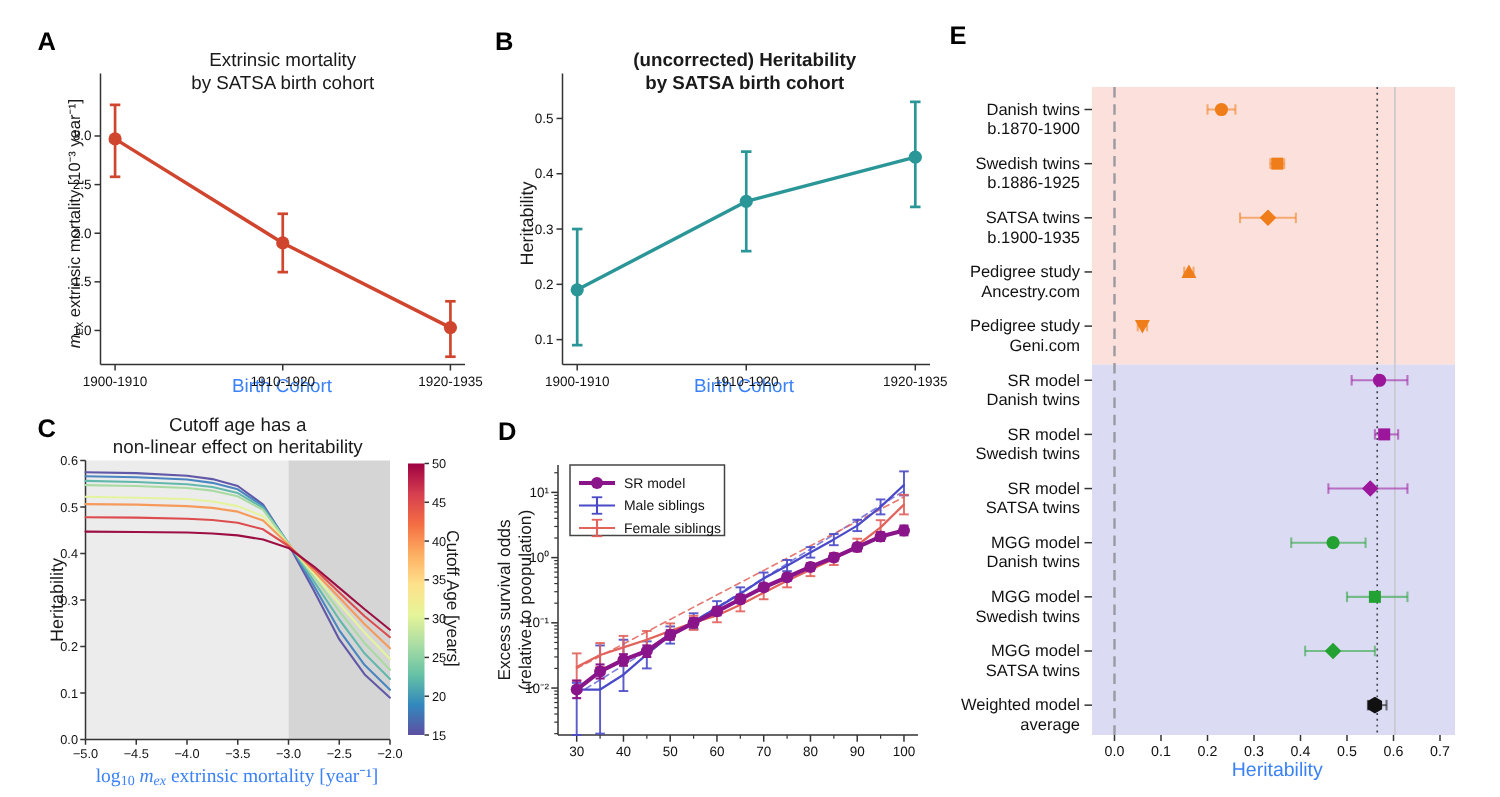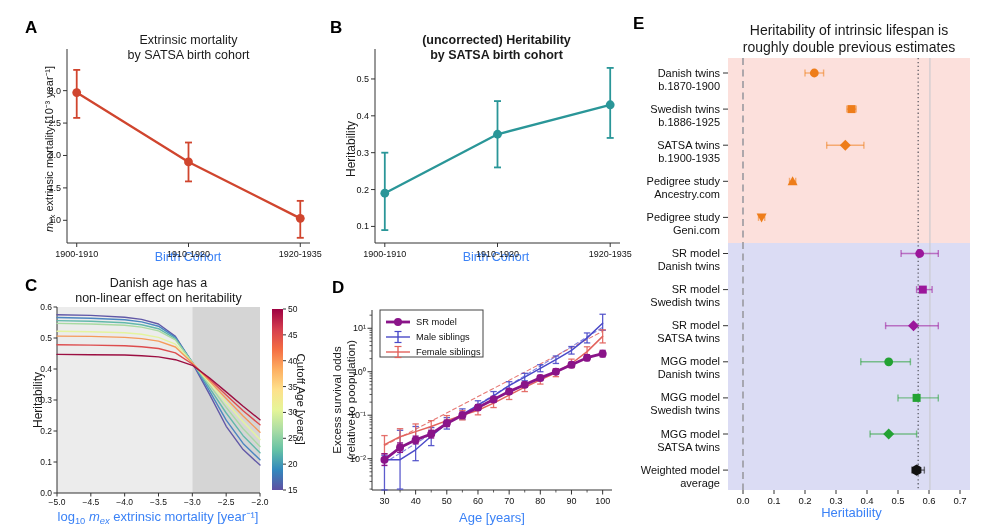--- a/index.html
+++ b/index.html
@@ -117,24 +117,24 @@
           <polyline points="54.8,187.2 167.5,128.3 280.2,98.8" fill="none" stroke="#2a9698" stroke-width="2.3" stroke-linejoin="round" stroke-linecap="round"></polyline>
           <circle cx="54.8" cy="187.23529411764704" r="4.4" fill="#2a9698"></circle>
           <circle cx="167.5" cy="128.2549019607843" r="4.4" fill="#2a9698"></circle>
           <circle cx="280.20000000000005" cy="98.7647058823529" r="4.4" fill="#2a9698"></circle>
         </g>
       </svg>
   </section>
 
   <section class="panel" id="panel-c" style="left:22px;top:260px;width:300px;height:271px;">
     <div class="plabel" style="left:3px;top:16px;">C</div>
-    <div class="ptitle" style="left:35px;top:16px;width:203px;">Danish age has a
+    <div class="ptitle" style="left:35px;top:16px;width:203px;">Cutoff age has a
 non-linear effect on heritability</div>
     <div class="ylab" style="left:-32px;top:131px;width:100px;height:18px;font-size:12px;">Heritability</div>
-    <div class="xlab" style="left:16px;top:247px;width:240px;font-size:13px;"><span>log</span><span class="sub">10</span><span class="it"> m</span><span class="sub it">ex</span><span> extrinsic mortality [year⁻¹]</span></div>
+    <div class="xlab" style="left:16px;top:247px;width:240px;font-size:13px;font-family:Liberation Serif, serif;"><span>log</span><span class="sub">10</span><span class="it"> m</span><span class="sub it">ex</span><span> extrinsic mortality [year⁻¹]</span></div>
     <div class="annot" style="left:41px;top:196px;">High cutoff age
 reduces heritability</div>
     <div class="annot" style="left:173px;top:196px;">High cutoff age
 increases heritability</div>
     <div class="cblab" style="left:212px;top:131px;width:130px;height:16px;">Cutoff Age [years]</div>
     <svg id="svg-c" width="300" height="271">
         <rect x="35" y="47" width="135.33333333333331" height="186" fill="#ececec"></rect>
         <rect x="170.33333333333331" y="47" width="67.66666666666669" height="186" fill="#d5d5d5"></rect>
         <line x1="35" y1="47" x2="35" y2="233" stroke="#333" stroke-width="1"></line>
         <line x1="35" y1="233" x2="238" y2="233" stroke="#333" stroke-width="1"></line>
@@ -207,21 +207,20 @@
         <text x="266" y="77.85714285714286" font-size="8.5" text-anchor="start" fill="#111" font-family="&quot;Liberation Sans&quot;, sans-serif">45</text>
         <line x1="261" y1="49" x2="264" y2="49" stroke="#333" stroke-width="1"></line>
         <text x="266" y="52" font-size="8.5" text-anchor="start" fill="#111" font-family="&quot;Liberation Sans&quot;, sans-serif">50</text>
       </svg>
   </section>
 
   <section class="panel" id="panel-d" style="left:330px;top:260px;width:300px;height:271px;">
     <div class="plabel" style="left:2px;top:18px;">D</div>
     <div class="ylab ylab2" style="left:-95px;top:125px;width:220px;height:30px;">Excess survival odds
 (relative to poopulation)</div>
-    <div class="xlab" style="left:42px;top:250px;width:240px;font-size:13px;">Age [years]</div>
     <svg id="svg-d" width="300" height="271">
         <line x1="42" y1="50" x2="42" y2="230" stroke="#333" stroke-width="1"></line>
         <line x1="42" y1="230" x2="282" y2="230" stroke="#333" stroke-width="1"></line>
         <line x1="37.5" y1="198.69565217391303" x2="42" y2="198.69565217391303" stroke="#333" stroke-width="1"></line>
         <text x="36" y="201.69565217391303" font-size="9" text-anchor="end" fill="#111" font-family="&quot;Liberation Sans&quot;, sans-serif">10⁻²</text>
         <line x1="37.5" y1="155.2173913043478" x2="42" y2="155.2173913043478" stroke="#333" stroke-width="1"></line>
         <text x="36" y="158.2173913043478" font-size="9" text-anchor="end" fill="#111" font-family="&quot;Liberation Sans&quot;, sans-serif">10⁻¹</text>
         <line x1="37.5" y1="111.73913043478262" x2="42" y2="111.73913043478262" stroke="#333" stroke-width="1"></line>
         <text x="36" y="114.73913043478262" font-size="9" text-anchor="end" fill="#111" font-family="&quot;Liberation Sans&quot;, sans-serif">10⁰</text>
         <line x1="37.5" y1="68.2608695652174" x2="42" y2="68.2608695652174" stroke="#333" stroke-width="1"></line>
@@ -547,22 +546,20 @@
           <line x1="68" y1="86.5" x2="68" y2="97.5" stroke="#e2625c" stroke-width="1.4"></line>
           <line x1="64.5" y1="86.5" x2="71.5" y2="86.5" stroke="#e2625c" stroke-width="1.2"></line>
           <line x1="64.5" y1="97.5" x2="71.5" y2="97.5" stroke="#e2625c" stroke-width="1.2"></line>
           <text x="86" y="95.2" font-size="9.3" text-anchor="start" fill="#111" font-family="&quot;Liberation Sans&quot;, sans-serif">Female siblings</text>
         </g>
       </svg>
   </section>
 
   <section class="panel" id="panel-e" style="left:630px;top:0px;width:370px;height:531px;">
     <div class="plabel" style="left:3px;top:14px;">E</div>
-    <div class="ptitle etitle" style="left:69px;top:22px;width:300px;">Heritability of intrinsic lifespan is
-roughly double previous estimates</div>
     <div class="eannot" style="left:145px;top:216px;">Uncorrected
 estimates</div>
     <div class="eannot" style="left:145px;top:462px;">Corrected
 estimates</div>
     <div class="xlab" style="left:113px;top:505px;width:217px;font-size:13px;">Heritability</div>
     <svg id="svg-e" width="370" height="531">
         <rect x="98" y="58" width="242" height="185" fill="#fce0dc"></rect>
         <rect x="98" y="243" width="242" height="247" fill="#dbdcf4"></rect>
         <line x1="113" y1="58" x2="113" y2="490" stroke="#9a9aa0" stroke-width="1.6" stroke-dasharray="7 4.5"></line>
         <line x1="288.15" y1="58" x2="288.15" y2="490" stroke="#45454f" stroke-width="1.1" stroke-dasharray="1.3 2.6"></line>

